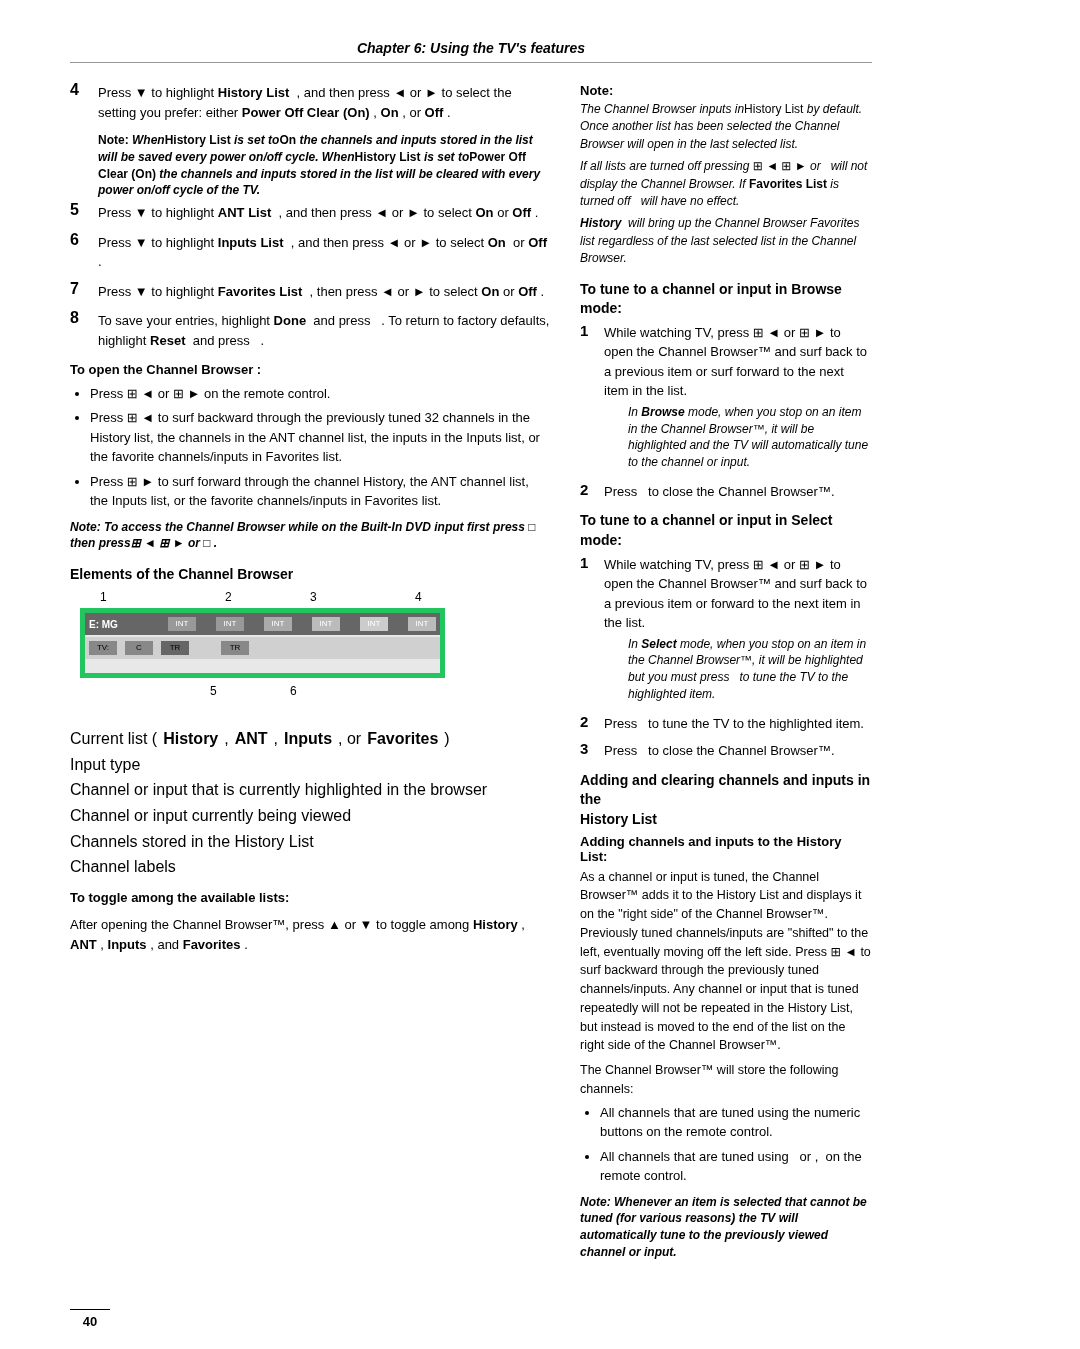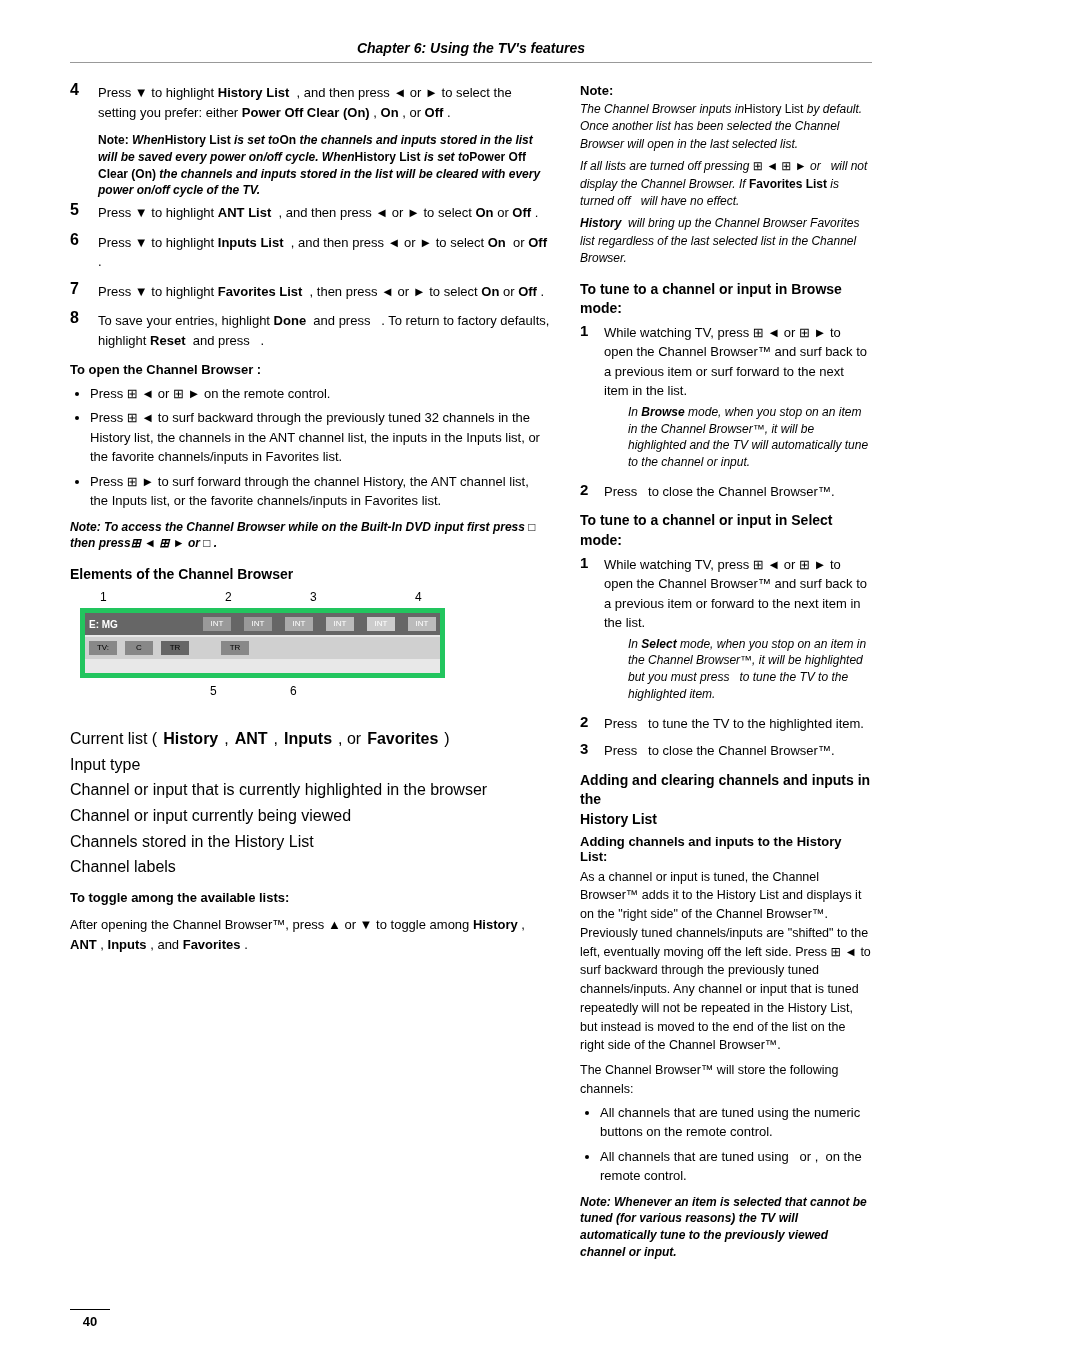--- a/index.html
+++ b/index.html
@@ -207,21 +207,21 @@
 
         <div style="position:absolute; top:0; left:30px; font-size:12px;">1</div>
         <div style="position:absolute; top:0; left:155px; font-size:12px;">2</div>
         <div style="position:absolute; top:0; left:240px; font-size:12px;">3</div>
         <div style="position:absolute; top:0; left:345px; font-size:12px;">4</div>
 
         <div style="position:absolute; top:18px; left:10px; width:365px; height:70px; border:5px solid #22c55e; background:#e8e8e8; overflow:hidden;">
 
           <div style="display:flex; background:#666; height:22px; align-items:center; padding:0 4px;">
             <div style="color:#fff; font-size:10px; font-weight:bold; flex:1;">E: MG</div>
-            <div style="display:flex; gap:13px;">
+            <div style="display:flex; gap:20px;">
               <div style="background:#999; width:28px; height:14px; font-size:8px; color:#fff; text-align:center; line-height:14px;">INT</div>
               <div style="background:#999; width:28px; height:14px; font-size:8px; color:#fff; text-align:center; line-height:14px;">INT</div>
               <div style="background:#aaa; width:28px; height:14px; font-size:8px; color:#fff; text-align:center; line-height:14px;">INT</div>
               <div style="background:#bbb; width:28px; height:14px; font-size:8px; color:#fff; text-align:center; line-height:14px;">INT</div>
               <div style="background:#ccc; width:28px; height:14px; font-size:8px; color:#fff; text-align:center; line-height:14px;">INT</div>
               <div style="background:#bbb; width:28px; height:14px; font-size:8px; color:#fff; text-align:center; line-height:14px;">INT</div>
             </div>
           </div>
 
           <div style="display:flex; background:#d0d0d0; height:22px; align-items:center; padding:0 4px; gap:4px; margin-top:2px;">

